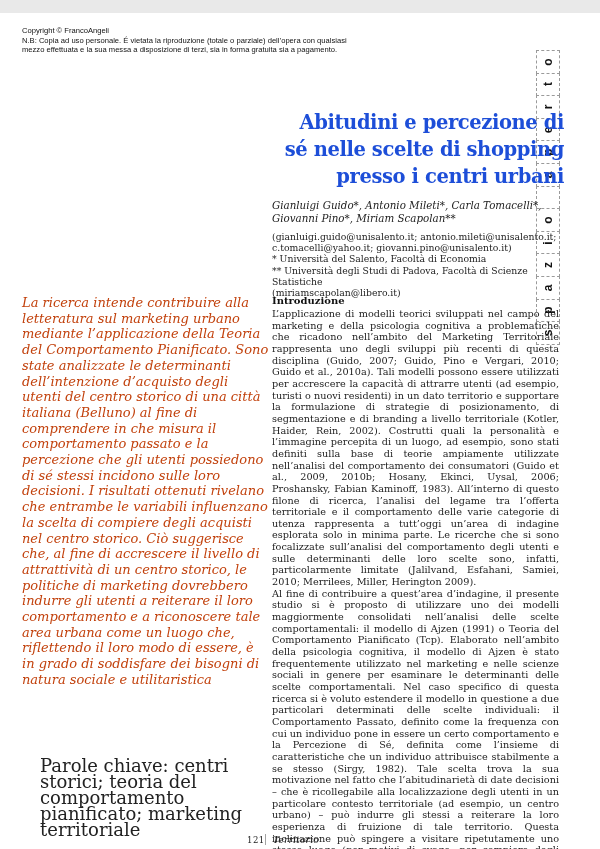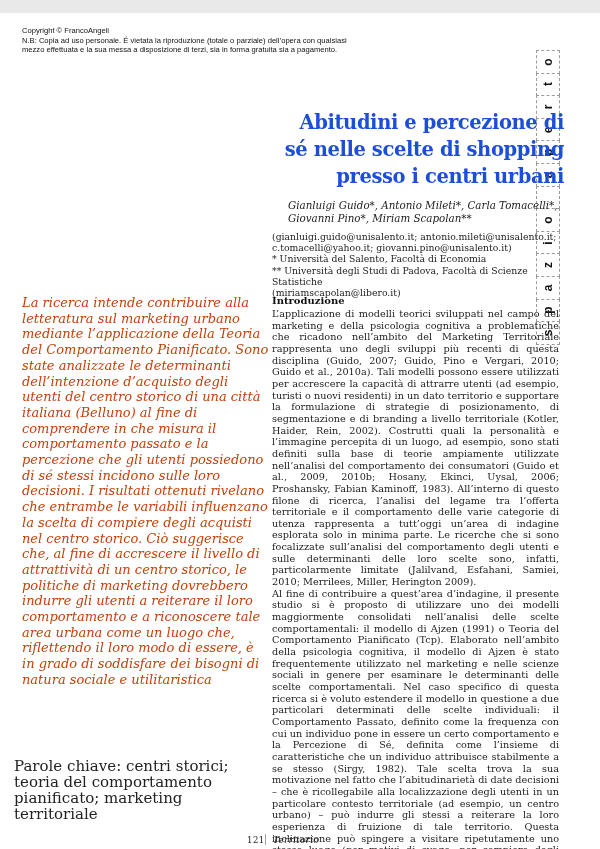--- a/index.html
+++ b/index.html
@@ -36,35 +36,35 @@
     font-family:"Liberation Sans","DejaVu Sans",sans-serif;
     font-weight:bold;font-size:12px;color:#111;
   }
   
   .title{
     position:absolute;left:272px;top:96px;width:292px;
     font-size:19.5px;line-height:27px;font-weight:bold;
     letter-spacing:-0.4px;color:#1d4ed8;text-align:right;
   }
   .authors{
-    position:absolute;left:288px;top:186px;width:285px;
+    position:absolute;left:272px;top:186px;width:285px;
     font-size:10.3px;line-height:12.5px;font-style:italic;color:#222;
   }
   .affiliations{
     position:absolute;left:272px;top:218px;width:287px;
     font-size:9.3px;line-height:11.2px;color:#222;
   }
   
   .abstract{
     position:absolute;left:22px;top:282px;width:248px;
     font-size:13px;line-height:15.7px;font-style:italic;color:#c2410c;
   }
   .keywords{
-    position:absolute;left:14px;top:745px;width:248px;
-    font-size:15px;line-height:16px;color:#222;
+    position:absolute;left:40px;top:745px;width:248px;
+    font-size:18px;line-height:16px;color:#222;
   }
   
   .intro-heading{
     position:absolute;left:272px;top:282px;width:287px;
     font-size:10px;font-weight:bold;color:#111;
   }
   .body-text{
     position:absolute;left:272px;top:295px;width:287px;
     font-size:9.7px;line-height:11.65px;text-align:justify;color:#1c1c1c;
   }

